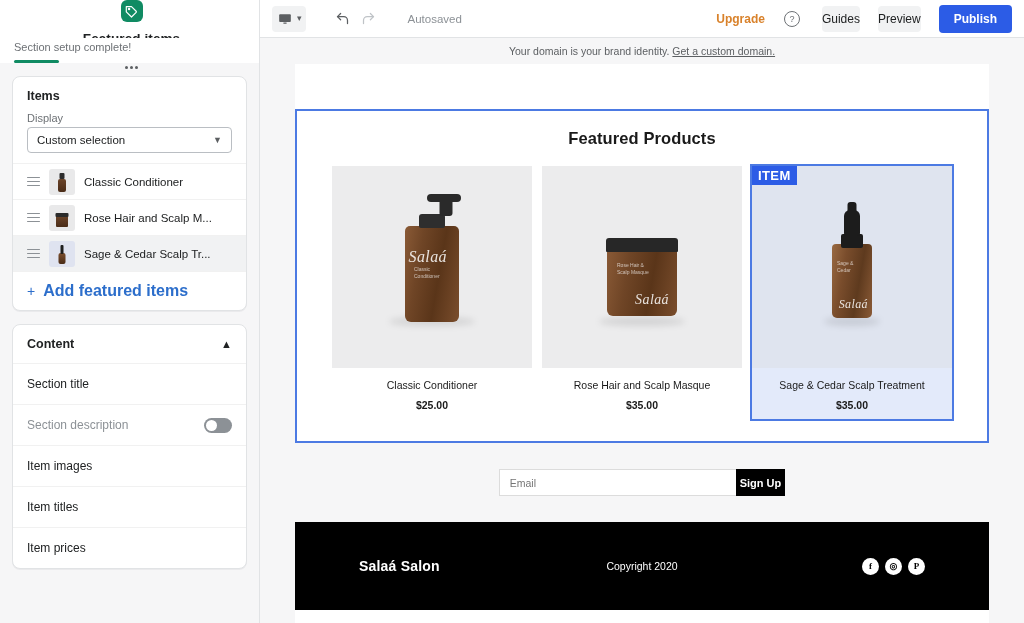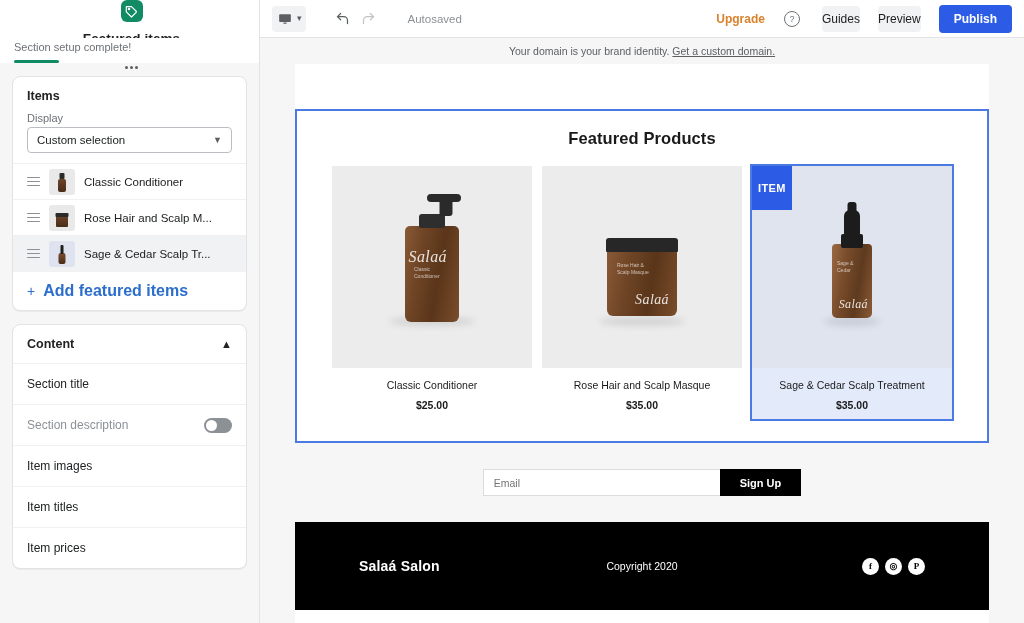--- a/index.html
+++ b/index.html
@@ -171,21 +171,21 @@
   }
   .sec-title {
     text-align: center; font-size: 16.5px; font-weight: 700; color: #1a1a1a;
     margin-bottom: 18px; letter-spacing: .1px;
   }
   .products { display: flex; justify-content: center; gap: 10px; }
   .product { width: 200px; }
   .product.selected { outline: 2px solid #4c7ae3; background: #e3eafa; position: relative; }
   .item-tag {
     position: absolute; top: 0; left: 0; background: #2c5ce6; color: #ffffff;
-    font-size: 11px; font-weight: 700; padding: 16px 6px; letter-spacing: .4px; z-index: 3;
+    font-size: 13px; font-weight: 700; padding: 2px 6px; letter-spacing: .4px; z-index: 3;
   }
   .p-img {
     height: 202px; background: #ececed; position: relative; overflow: hidden;
   }
   .product.selected .p-img { background: #dfe4ef; }
   .p-meta { padding: 11px 6px 8px 6px; text-align: center; }
   .p-name { font-size: 10.5px; color: #1a1a1a; margin-bottom: 8px; }
   .p-price { font-size: 10.5px; color: #1a1a1a; font-weight: 700; }
 
   
@@ -222,21 +222,21 @@
     background: #f6f6f7; padding: 26px 0 26px 0; display: flex; justify-content: center;
   }
   .signup-row { display: flex; }
   .email-input {
     width: 237px; height: 27px; border: 1px solid #dcdcdc; border-right: none;
     background: #ffffff; font-size: 10.5px; color: #9b9b9b; padding: 0 10px;
     font-family: inherit; outline: none;
   }
   .signup-btn {
     background: #000000; color: #ffffff; border: none; font-size: 11px; font-weight: 700;
-    padding: 0 20px; height: 27px; cursor: pointer; font-family: inherit;
+    padding: 0 4px; height: 27px; cursor: pointer; font-family: inherit;
   }
   .footer {
     background: #000000; height: 88px; display: flex; align-items: center;
     padding: 0 64px; position: relative;
   }
   .f-brand { color: #ffffff; font-size: 14px; font-weight: 700; letter-spacing: .2px; }
   .f-copy { color: #ffffff; font-size: 10.5px; position: absolute; left: 50%; transform: translateX(-50%); }
   .f-social { margin-left: auto; display: flex; gap: 6px; }
   .soc {
     width: 17px; height: 17px; border-radius: 50%; background: #ffffff;

